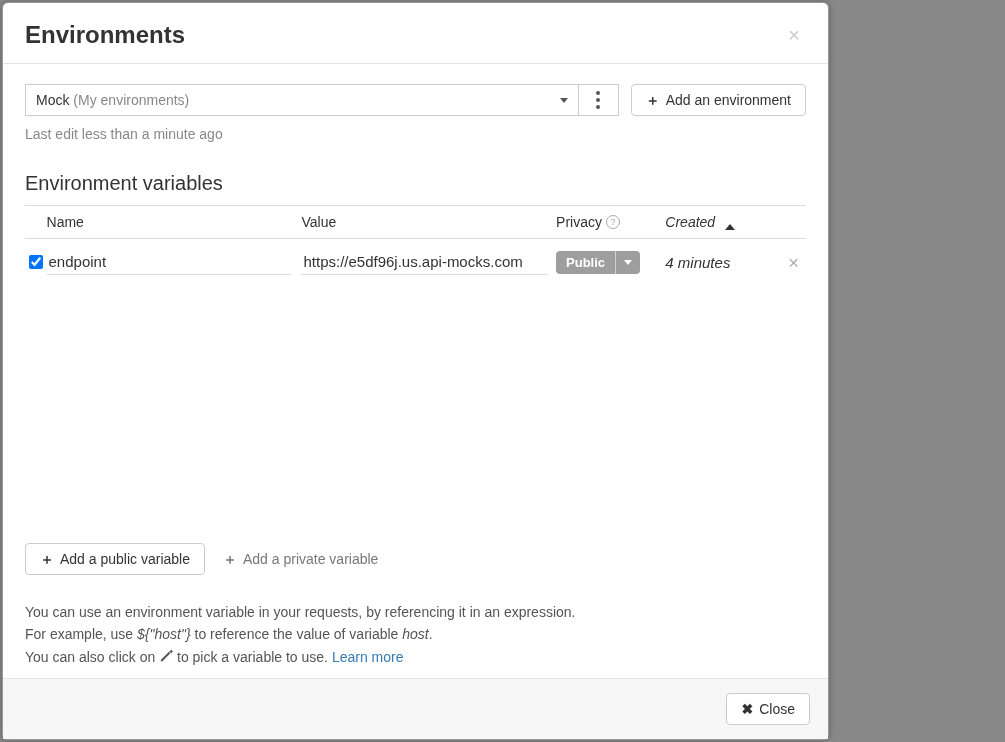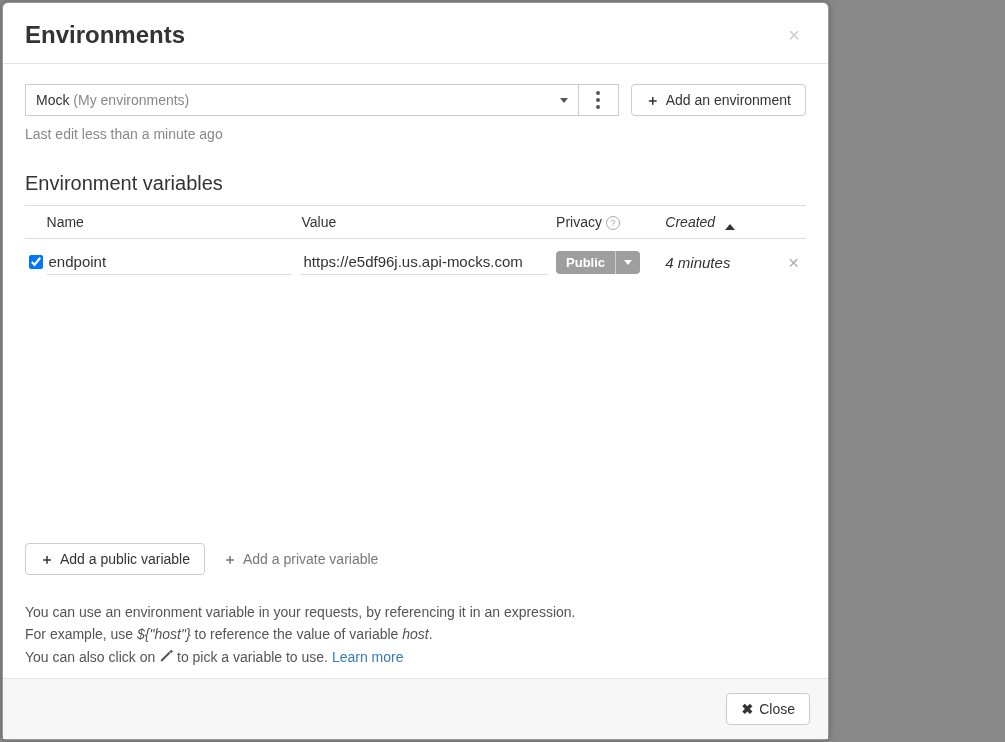--- a/index.html
+++ b/index.html
@@ -126,21 +126,21 @@
     align-items: center;
     padding: 8px 0 8px 0;
     border-top: 1px solid #ddd;
     border-bottom: 1px solid #ddd;
     font-size: 14px;
     color: #333;
   }
   .col-check { width: 26px; }
   .col-name  { width: 306px; padding-right: 10px; }
   .col-value { width: 306px; padding-right: 8px; }
-  .col-priv  { width: 120px; display:flex; align-items:flex-end; gap:4px; }
+  .col-priv  { width: 120px; display:flex; align-items:center; gap:4px; }
   .col-created { width: 150px; padding-left: 10px; display:flex; align-items:flex-end; gap:10px;font-style:italic;}
   .col-del   { width: 30px; text-align:center; }
   .help-circle {
     width: 14px; height: 14px;
     border: 1px solid #aaa;
     border-radius: 50%;
     font-size: 9px;
     color: #aaa;
     display: inline-flex;
     align-items: center; justify-content: center;

